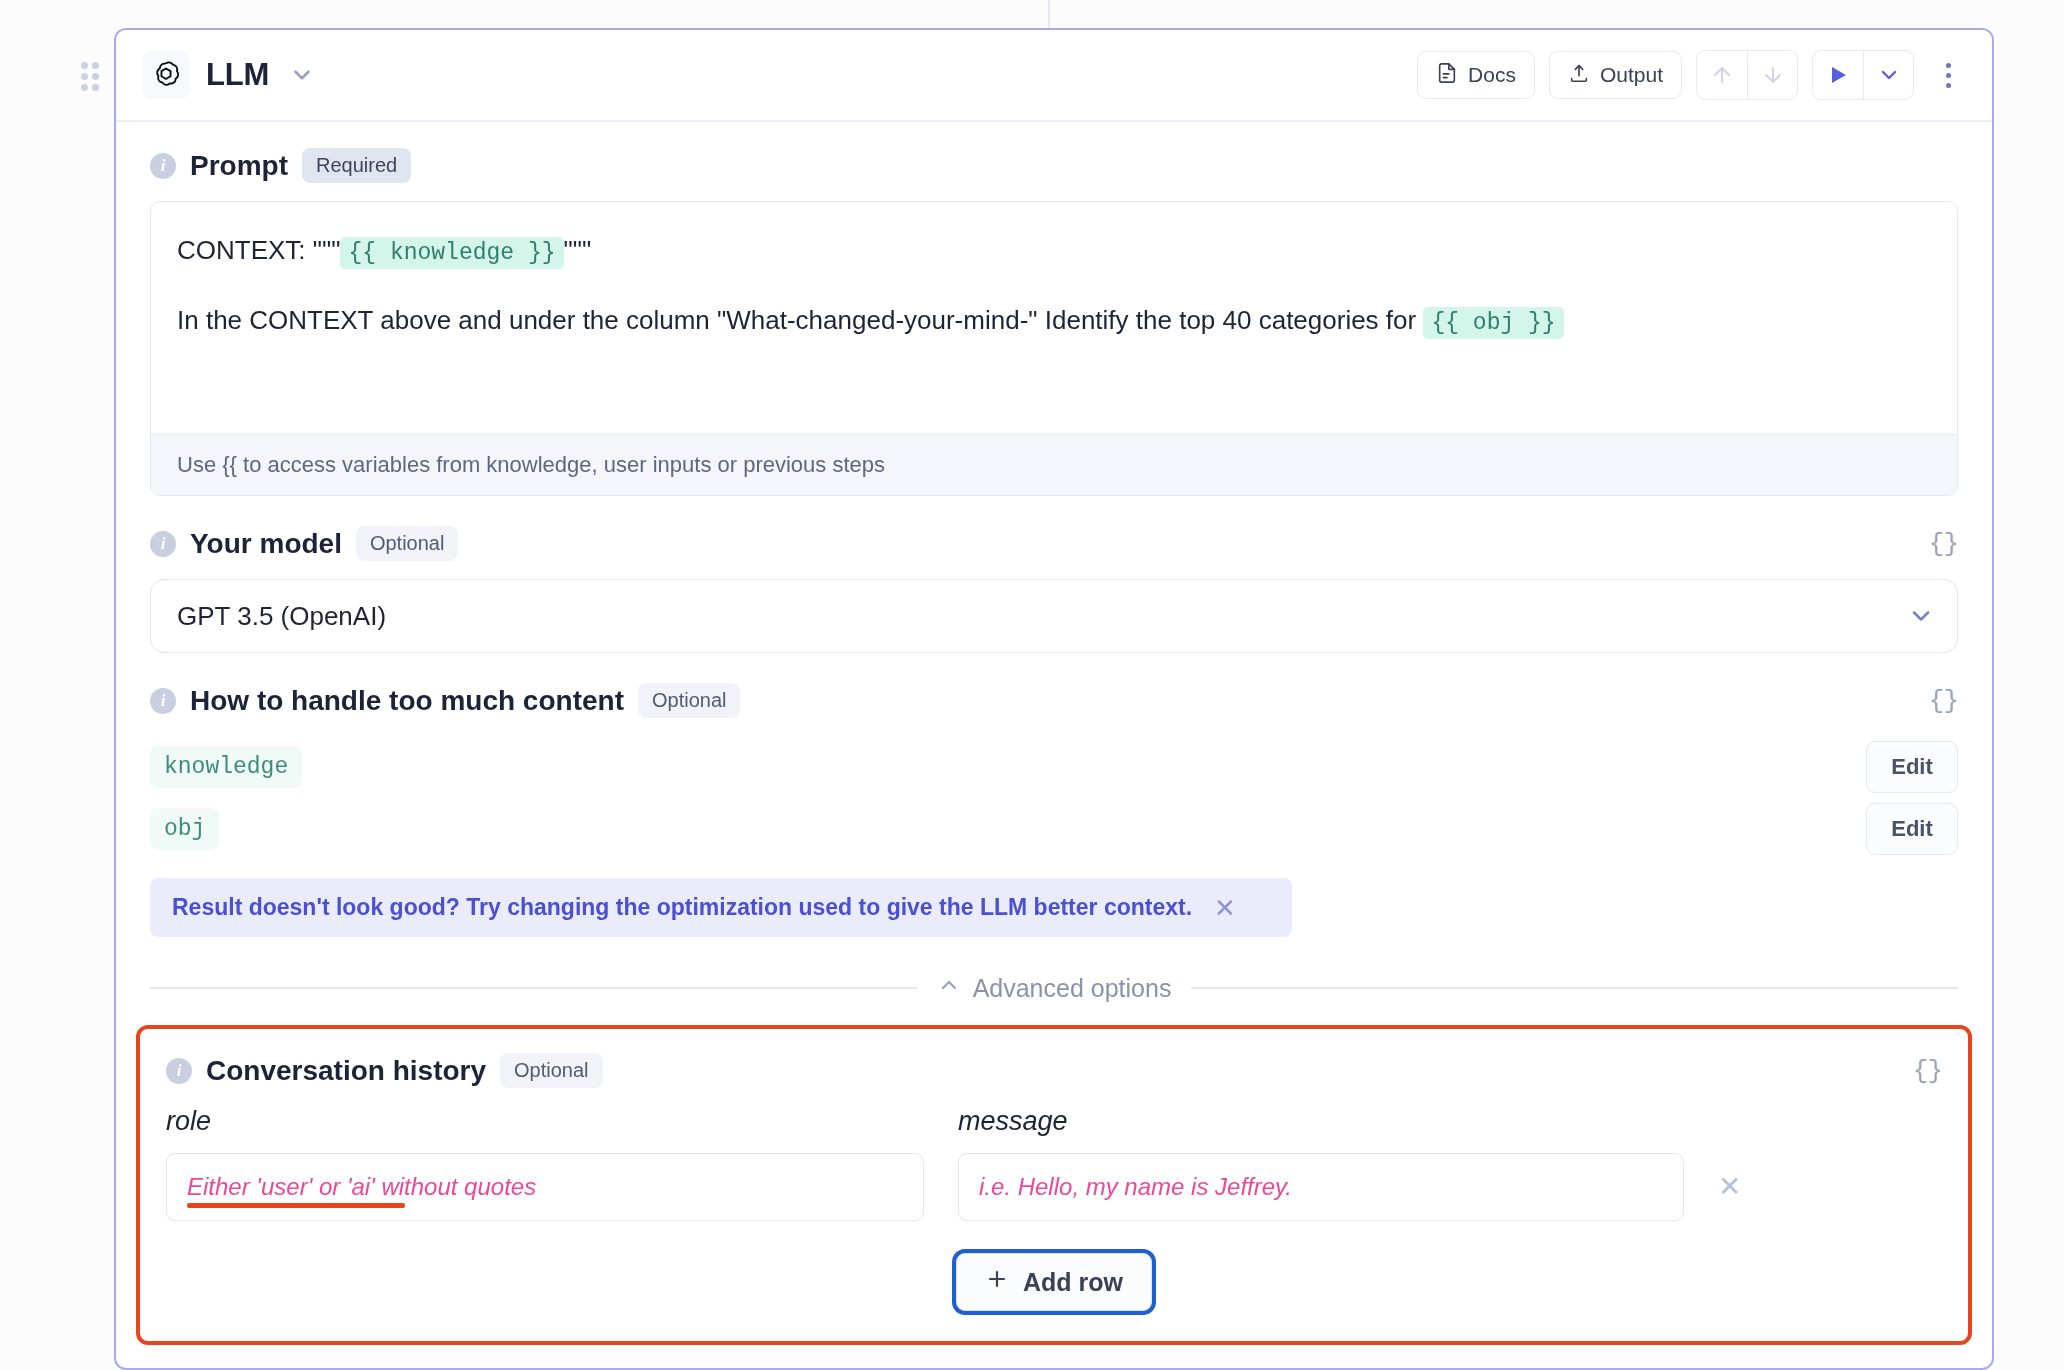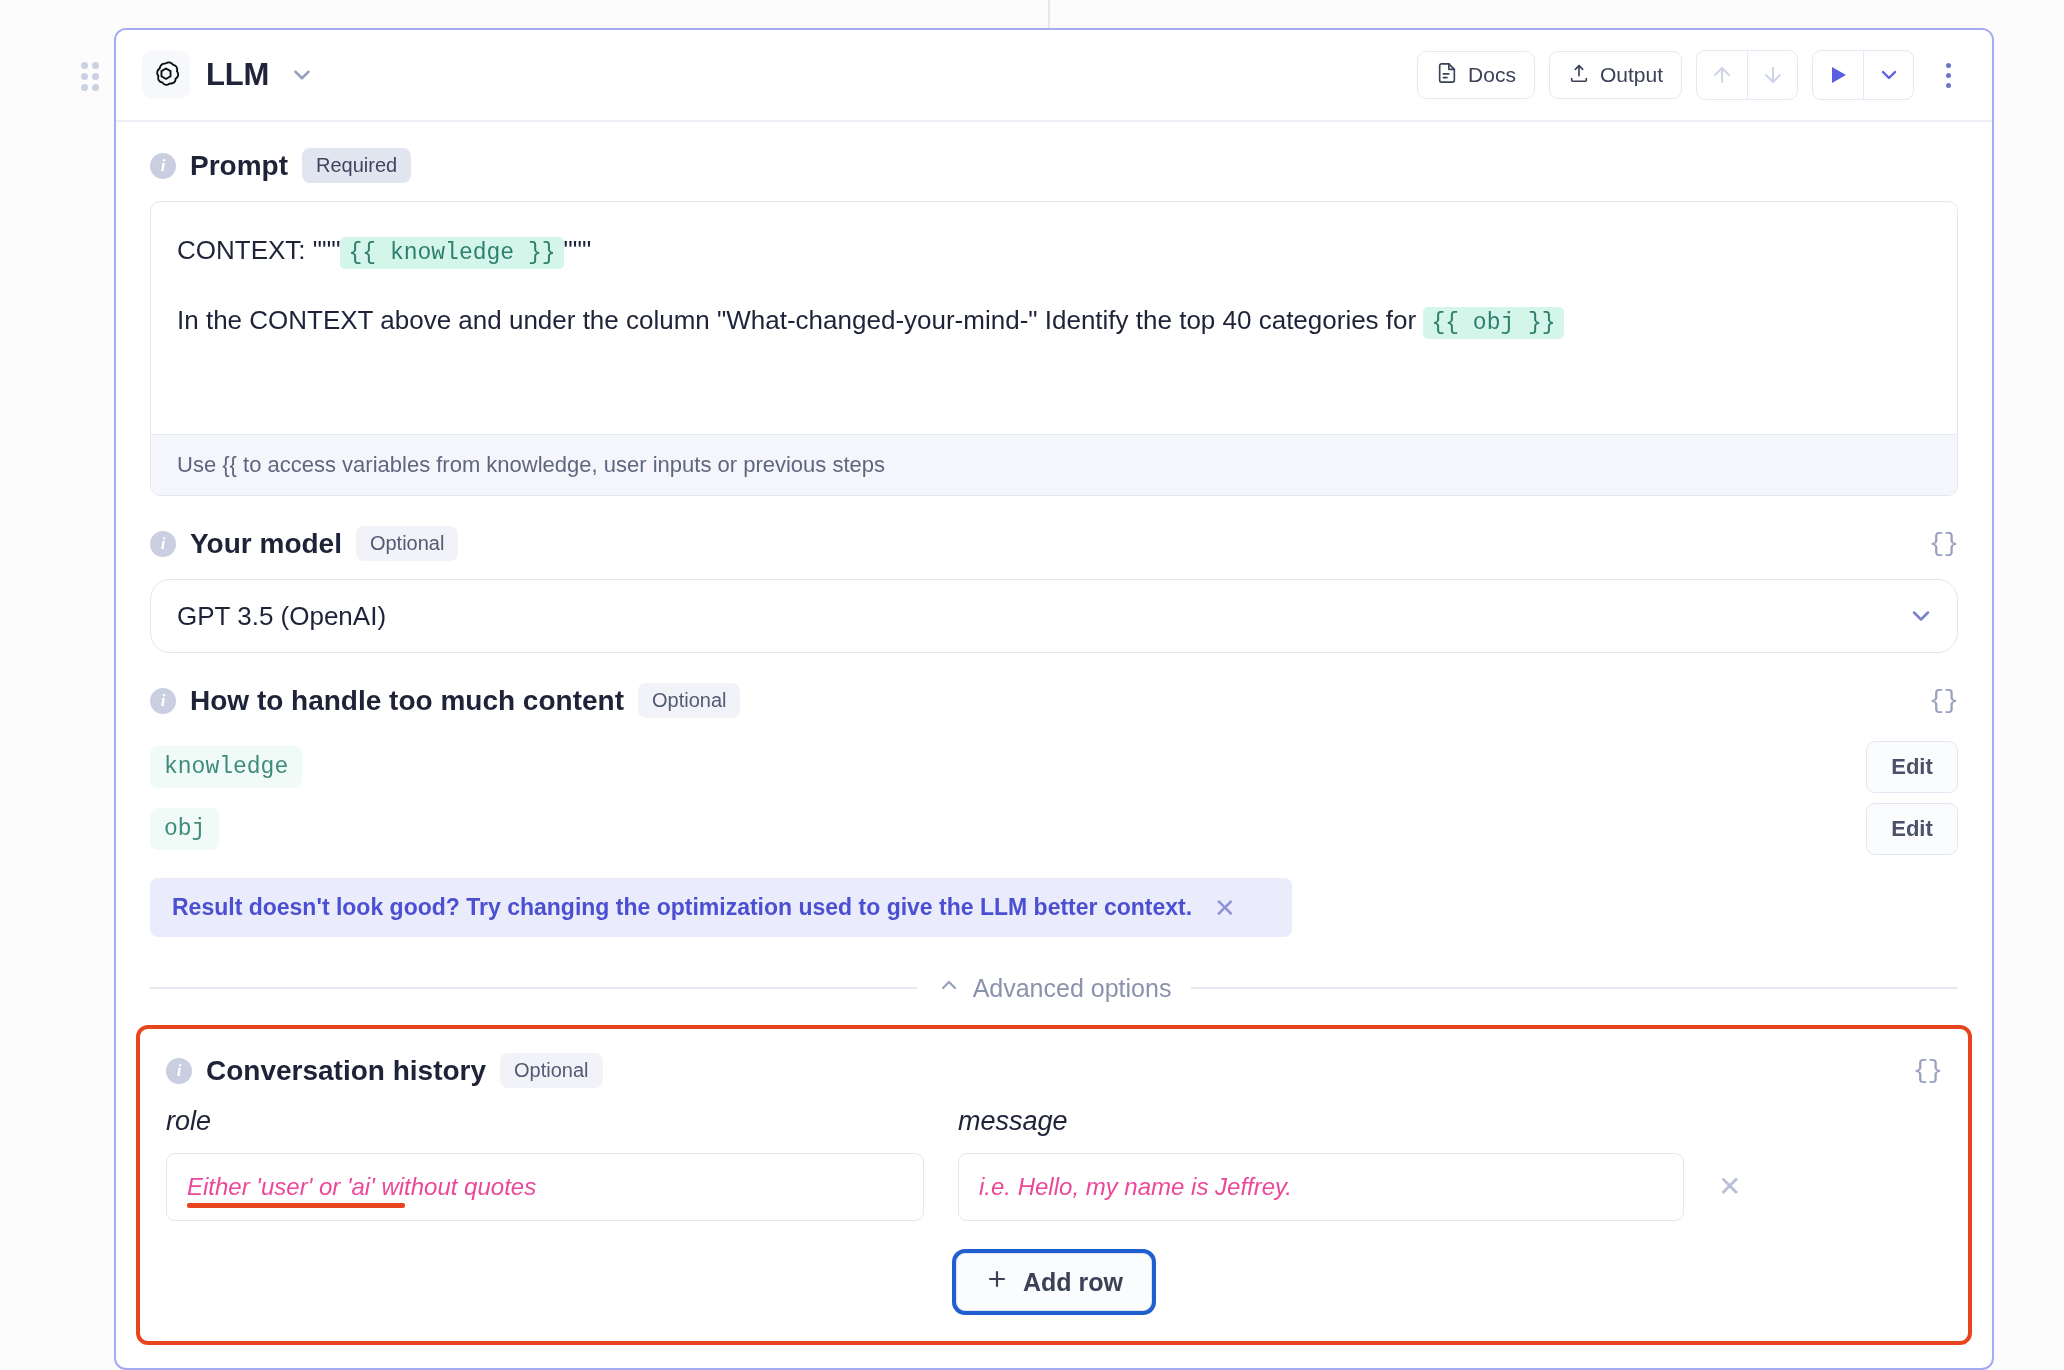--- a/index.html
+++ b/index.html
@@ -154,21 +154,21 @@
     background: #f5f6fb;
     border-top: 1.5px solid #e8eaf3;
     padding: 17px 26px;
     font-size: 22px; color: #5f6party;
     color: #5f6680;
   }
 
   
   .select-box {
     height: 74px;
-    border: 1.5px solid #e4e7f2; border-radius: 20px;
+    border: 1.5px solid #e4e7f2; border-radius: 14px;
     background: #fff;
     display: flex; align-items: center;
     padding: 0 22px 0 26px;
     font-size: 26px; color: #1f2338;
     cursor: pointer;
   }
   .select-caret { margin-left: auto; display: flex; }
 
   .section { margin-top: 30px; }
 

